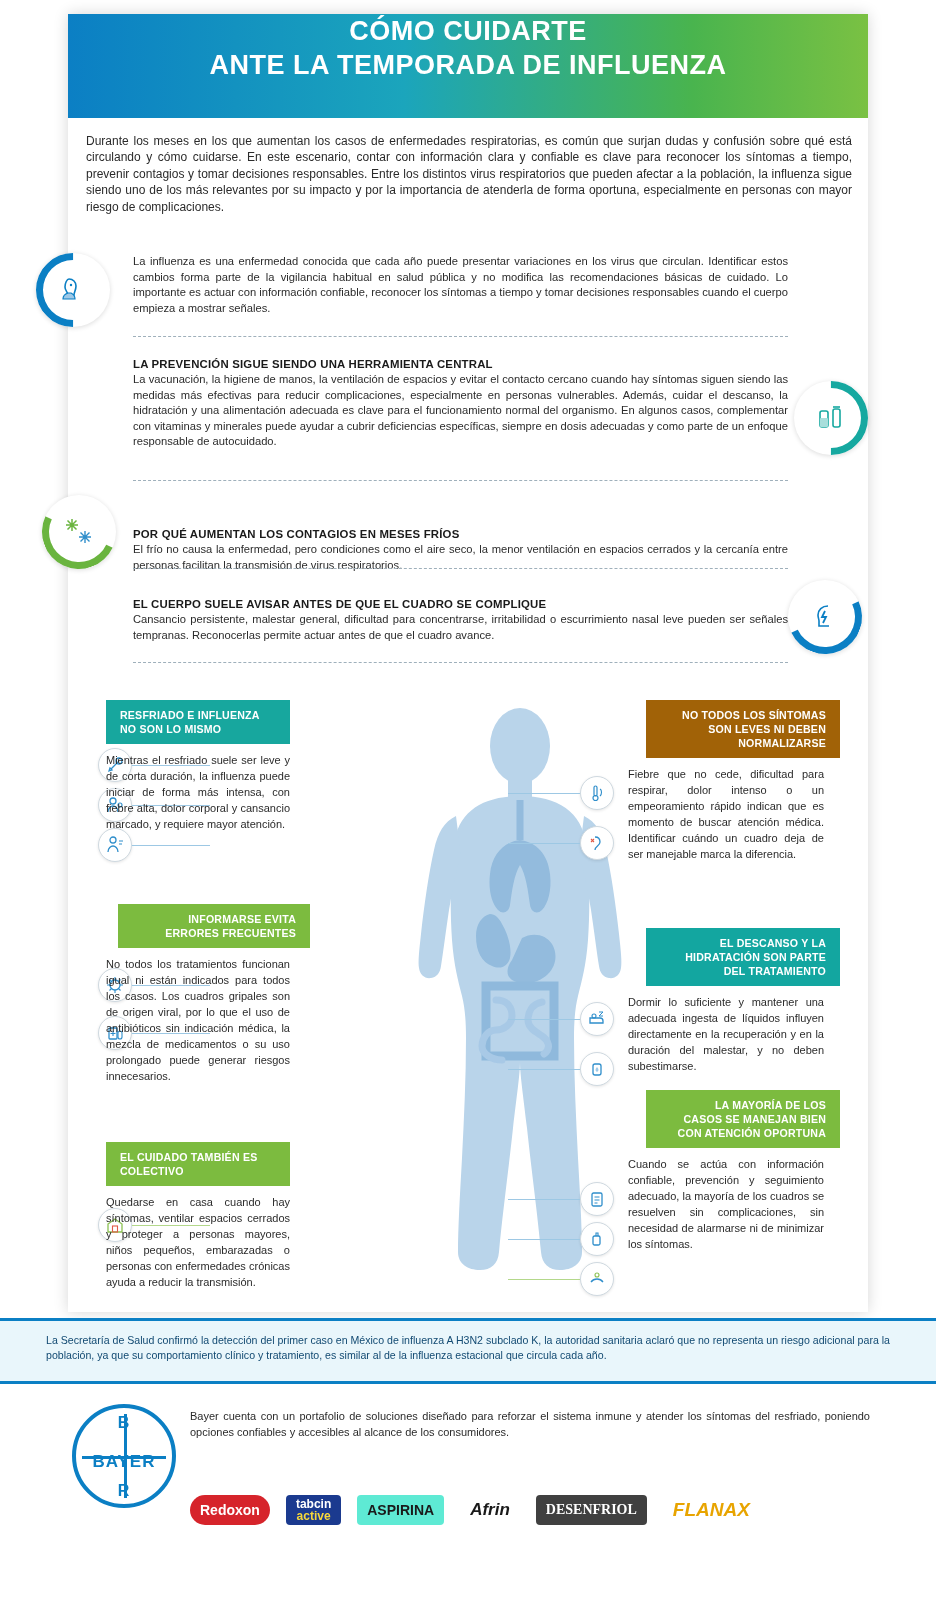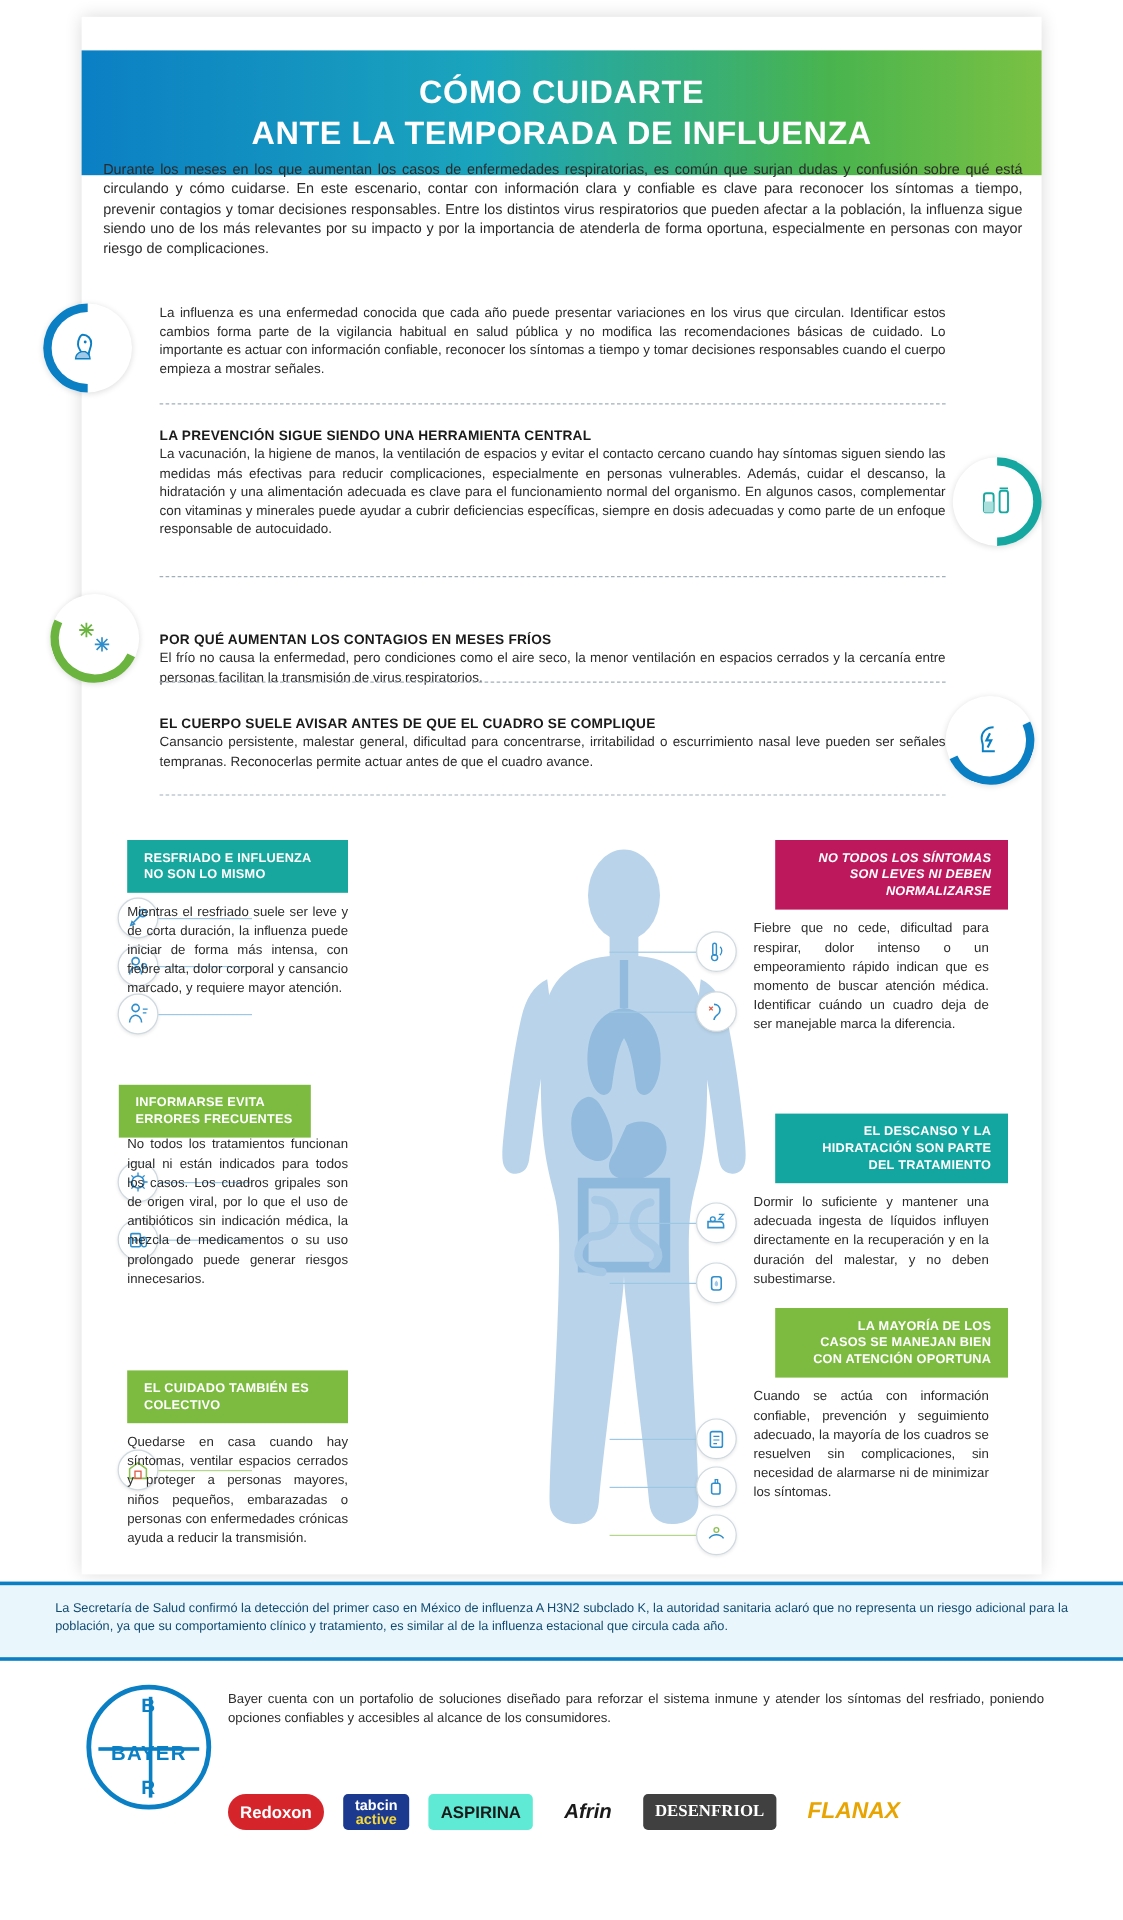--- a/index.html
+++ b/index.html
@@ -32,23 +32,21 @@
   .header {
     position: absolute;
     left: 68px;
     top: 14px;
     width: 800px;
     height: 104px;
     background: linear-gradient(90deg, #0b7fc4 0%, #1ba5bc 42%, #49b44e 78%, #7ac143 100%);
     display: flex;
     flex-direction: column;
     align-items: center;
-    justify-content: center;
     color: #ffffff;
-    margin-top: 28px;
   }
   .header .l1 {
     font-size: 27px;
     font-weight: bold;
     letter-spacing: .5px;
     line-height: 34px;
   }
   .header .l2 {
     font-size: 27px;
     font-weight: bold;
@@ -134,21 +132,21 @@
     font-size: 10.6px;
     font-weight: bold;
     line-height: 14px;
     padding: 8px 14px;
     letter-spacing: .2px;
   }
   .tag.left  { text-align: left; }
   .tag.right { text-align: right; }
   .tag-teal  { background: #17a79e; }
   .tag-green { background: #7cbb3f; }
-  .tag-dblue { background: #be185d; font-style: italic; }
+  .tag-dblue { background: #a16207; }
   .tag-teal2 { background: #13a6a0; }
 
   .body-text {
     position: absolute;
     font-size: 11px;
     line-height: 16px;
     color: #2b2b2b;
     text-align: justify;
   }
 
@@ -496,23 +494,23 @@
           <path d="M4 13c3-4 9-4 12 0" stroke="#2f8ecb" stroke-width="1.3" fill="none"></path>
           <circle cx="10" cy="6" r="2" stroke="#8cc152" stroke-width="1.1" fill="none"></circle>
         </svg>
     </div>
     <div class="connector green" style="left:440px; top:589px; width:72px;"></div>
 
     <div class="tag tag-teal left" style="left:38px; top:10px; width:184px; white-space:pre-line;">RESFRIADO E INFLUENZA
 NO SON LO MISMO</div>
     <div class="body-text" style="left:38px; top:62px; width:184px;">Mientras el resfriado suele ser leve y de corta duración, la influenza puede iniciar de forma más intensa, con fiebre alta, dolor corporal y cansancio marcado, y requiere mayor atención.</div>
 
-    <div class="tag tag-green left" style="left:31px; top:214px; width:160px; white-space:pre-line;">INFORMARSE EVITA
+    <div class="tag tag-green left" style="left:50px; top:214px; width:192px; white-space:pre-line;text-align:right;">INFORMARSE EVITA
 ERRORES FRECUENTES</div>
-    <div class="body-text" style="left:38px; top:256px; width:184px;">No todos los tratamientos funcionan igual ni están indicados para todos los casos. Los cuadros gripales son de origen viral, por lo que el uso de antibióticos sin indicación médica, la mezcla de medicamentos o su uso prolongado puede generar riesgos innecesarios.</div>
+    <div class="body-text" style="left:38px; top:266px; width:184px;">No todos los tratamientos funcionan igual ni están indicados para todos los casos. Los cuadros gripales son de origen viral, por lo que el uso de antibióticos sin indicación médica, la mezcla de medicamentos o su uso prolongado puede generar riesgos innecesarios.</div>
 
     <div class="tag tag-green left" style="left:38px; top:452px; width:184px; white-space:pre-line;">EL CUIDADO TAMBIÉN ES
 COLECTIVO</div>
     <div class="body-text" style="left:38px; top:504px; width:184px;">Quedarse en casa cuando hay síntomas, ventilar espacios cerrados y proteger a personas mayores, niños pequeños, embarazadas o personas con enfermedades crónicas ayuda a reducir la transmisión.</div>
 
     <div class="tag tag-dblue right" style="left:578px; top:10px; width:194px; white-space:pre-line;">NO TODOS LOS SÍNTOMAS
 SON LEVES NI DEBEN
 NORMALIZARSE</div>
     <div class="body-text" style="left:560px; top:76px; width:196px;">Fiebre que no cede, dificultad para respirar, dolor intenso o un empeoramiento rápido indican que es momento de buscar atención médica. Identificar cuándo un cuadro deja de ser manejable marca la diferencia.</div>
 

